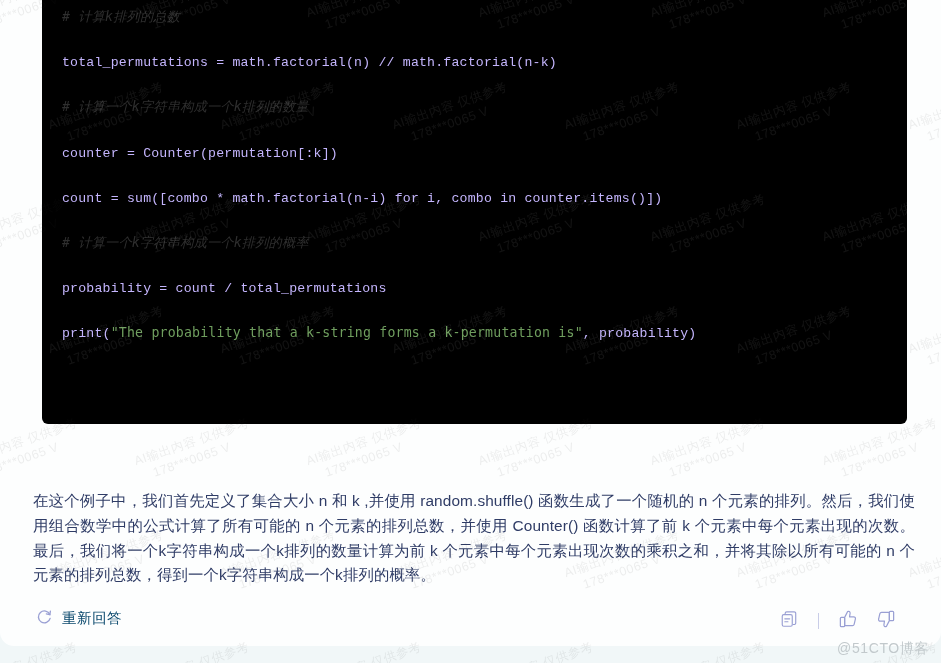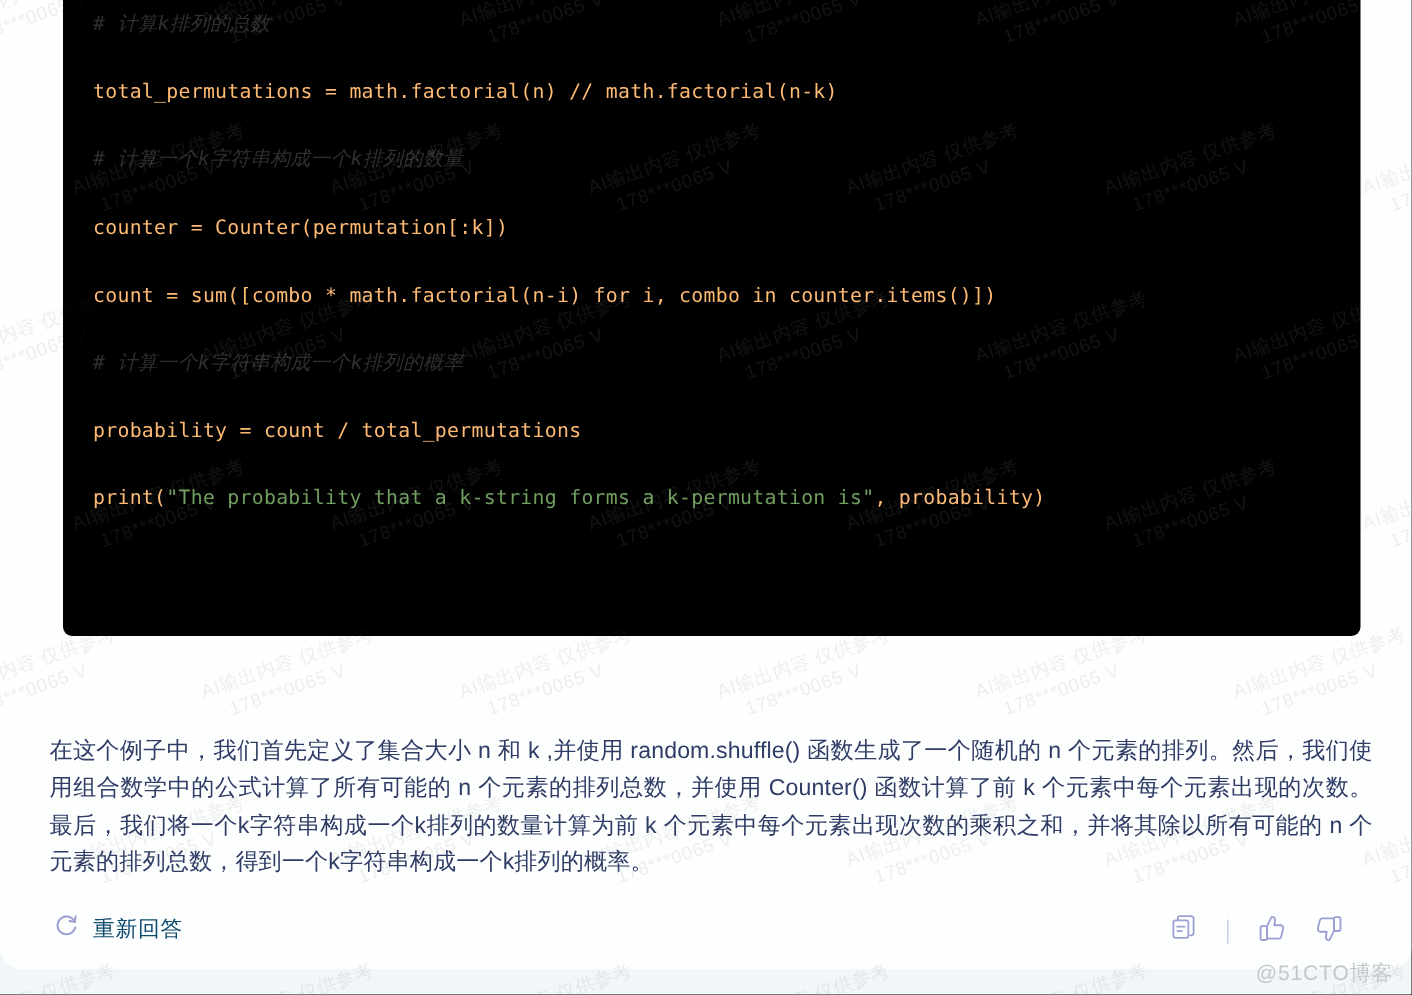--- a/index.html
+++ b/index.html
@@ -47,21 +47,21 @@
     font-size: 13.2px;
     line-height: 22.6px;
     color: #ffffff;
     white-space: pre;
     letter-spacing: 0.2px;
   }
 
   .code-line { height: 22.6px; }
   .c-comment { color: #2f2f2f; font-style: italic; }
   .c-string  { color: #6f9e5e; }
-  .c-plain   { color: #fdba74; }
+  .c-plain   { color: #c4b5fd; font-family: Liberation Mono, monospace; }
   .code-blank { height: 22.6px; }
 
   
   #explanation {
     position: absolute;
     left: 33px;
     top: 489px;
     width: 882px;
     font-family: "Liberation Sans", "DejaVu Sans", sans-serif;
     font-size: 15.4px;

